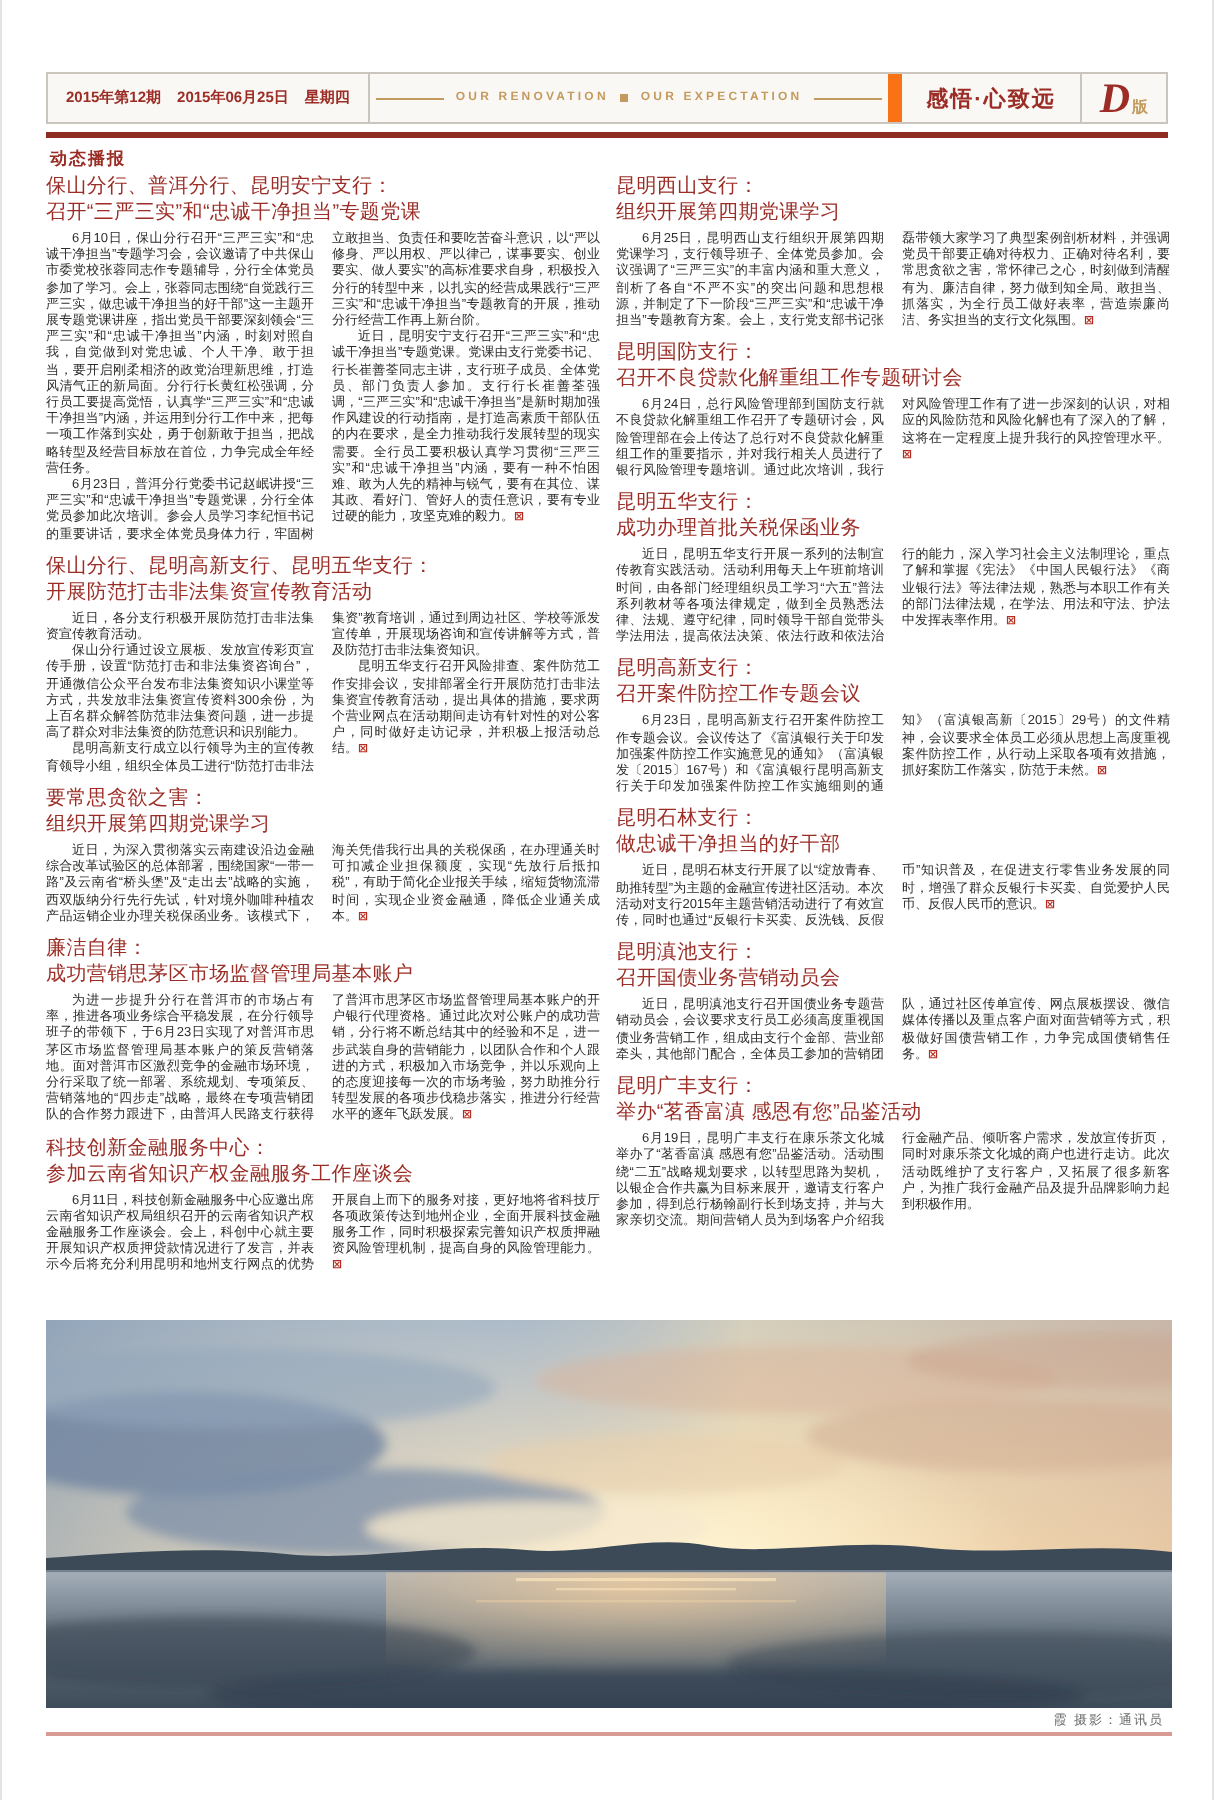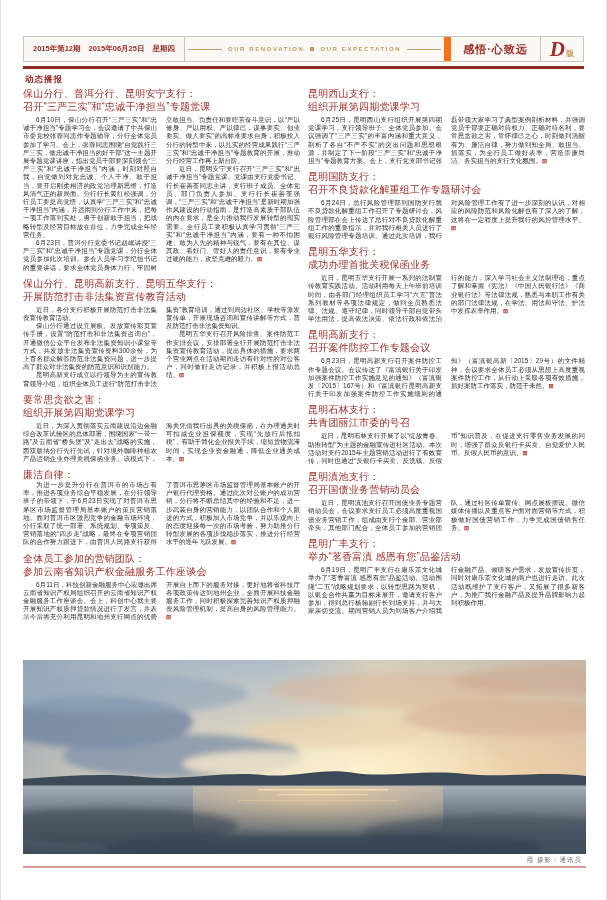--- a/index.html
+++ b/index.html
@@ -97,27 +97,28 @@
     <article class="article">
       <div class="hl-org">要常思贪欲之害：</div>
       <div class="hl-title">组织开展第四期党课学习</div>
       <div class="body-text">
         <p><span>近日，为深入贯彻落实云南建设沿边金融综合改革试验区的总体部署，围绕国家“一带一路”及云南省“桥头堡”及“走出去”战略的实施，西双版纳分行先行先试，针对境外咖啡种植农产品运销企业办理关税保函业务。该模式下，海关凭借我行出具的关税保函，在办理通关时可扣减企业担保额度，实现“先放行后抵扣税”，有助于简化企业报关手续，缩短货物流滞时间，实现企业资金融通，降低企业通关成本。</span><span class="end-mark">⊠</span></p>
       </div>
     </article>
 
     <article class="article">
       <div class="hl-org">廉洁自律：</div>
+      <div class="hl-title">成功营销思茅区市场监督管理局基本账户</div>
       <div class="body-text">
         <p><span>为进一步提升分行在普洱市的市场占有率，推进各项业务综合平稳发展，在分行领导班子的带领下，于6月23日实现了对普洱市思茅区市场监督管理局基本账户的策反营销落地。面对普洱市区激烈竞争的金融市场环境，分行采取了统一部署、系统规划、专项策反、营销落地的“四步走”战略，最终在专项营销团队的合作努力跟进下，由普洱人民路支行获得了普洱市思茅区市场监督管理局基本账户的开户银行代理资格。通过此次对公账户的成功营销，分行将不断总结其中的经验和不足，进一步武装自身的营销能力，以团队合作和个人跟进的方式，积极加入市场竞争，并以乐观向上的态度迎接每一次的市场考验，努力助推分行转型发展的各项步伐稳步落实，推进分行经营水平的逐年飞跃发展。</span><span class="end-mark">⊠</span></p>
       </div>
     </article>
 
     <article class="article">
-      <div class="hl-org">全体员工参加的营销团队：</div>
+      <div class="hl-org">科技创新金融服务中心：</div>
       <div class="hl-title">参加云南省知识产权金融服务工作座谈会</div>
       <div class="body-text">
         <p><span>6月11日，科技创新金融服务中心应邀出席云南省知识产权局组织召开的云南省知识产权金融服务工作座谈会。会上，科创中心就主要开展知识产权质押贷款情况进行了发言，并表示今后将充分利用昆明和地州支行网点的优势开展自上而下的服务对接，更好地将省科技厅各项政策传达到地州企业，全面开展科技金融服务工作，同时积极探索完善知识产权质押融资风险管理机制，提高自身的风险管理能力。</span><span class="end-mark">⊠</span></p>
       </div>
     </article>
 
   </div>
 
   <div class="half">
 
@@ -148,21 +149,21 @@
     <article class="article">
       <div class="hl-org">昆明高新支行：</div>
       <div class="hl-title">召开案件防控工作专题会议</div>
       <div class="body-text">
         <p><span>6月23日，昆明高新支行召开案件防控工作专题会议。会议传达了《富滇银行关于印发加强案件防控工作实施意见的通知》（富滇银发〔2015〕167号）和《富滇银行昆明高新支行关于印发加强案件防控工作实施细则的通知》（富滇银高新〔2015〕29号）的文件精神，会议要求全体员工必须从思想上高度重视案件防控工作，从行动上采取各项有效措施，抓好案防工作落实，防范于未然。</span><span class="end-mark">⊠</span></p>
       </div>
     </article>
 
     <article class="article">
       <div class="hl-org">昆明石林支行：</div>
-      <div class="hl-title">共青团丽江市委的号召</div>
+      <div class="hl-title">做忠诚干净担当的好干部</div>
       <div class="body-text">
         <p><span>近日，昆明石林支行开展了以“绽放青春、助推转型”为主题的金融宣传进社区活动。本次活动对支行2015年主题营销活动进行了有效宣传，同时也通过“反银行卡买卖、反洗钱、反假币”知识普及，在促进支行零售业务发展的同时，增强了群众反银行卡买卖、自觉爱护人民币、反假人民币的意识。</span><span class="end-mark">⊠</span></p>
       </div>
     </article>
 
 
     <article class="article">
       <div class="hl-org">昆明滇池支行：</div>
       <div class="hl-title">召开国债业务营销动员会</div>
       <div class="body-text">

